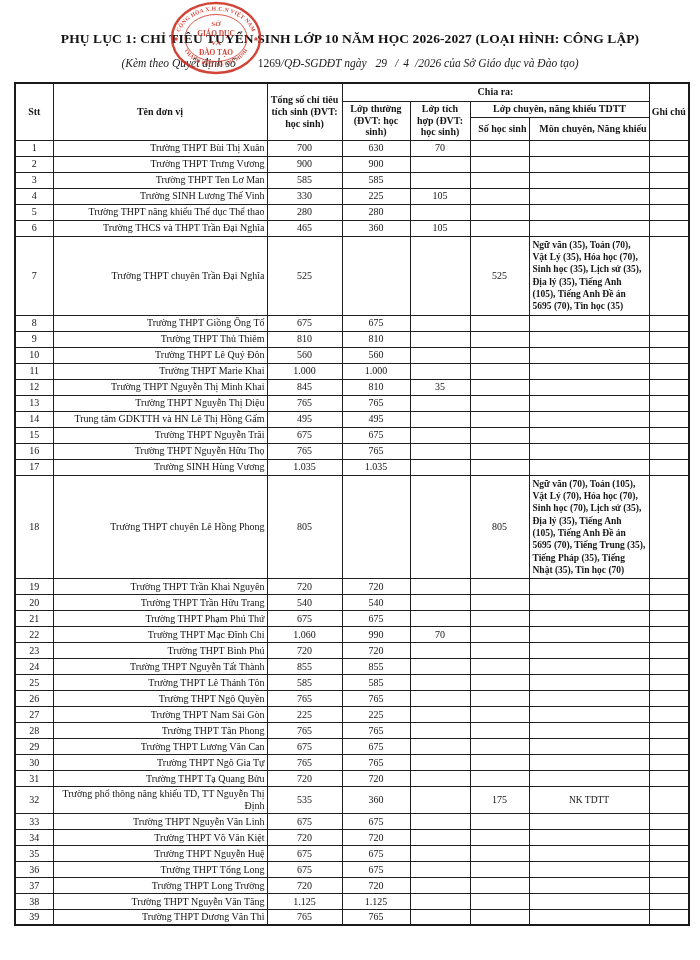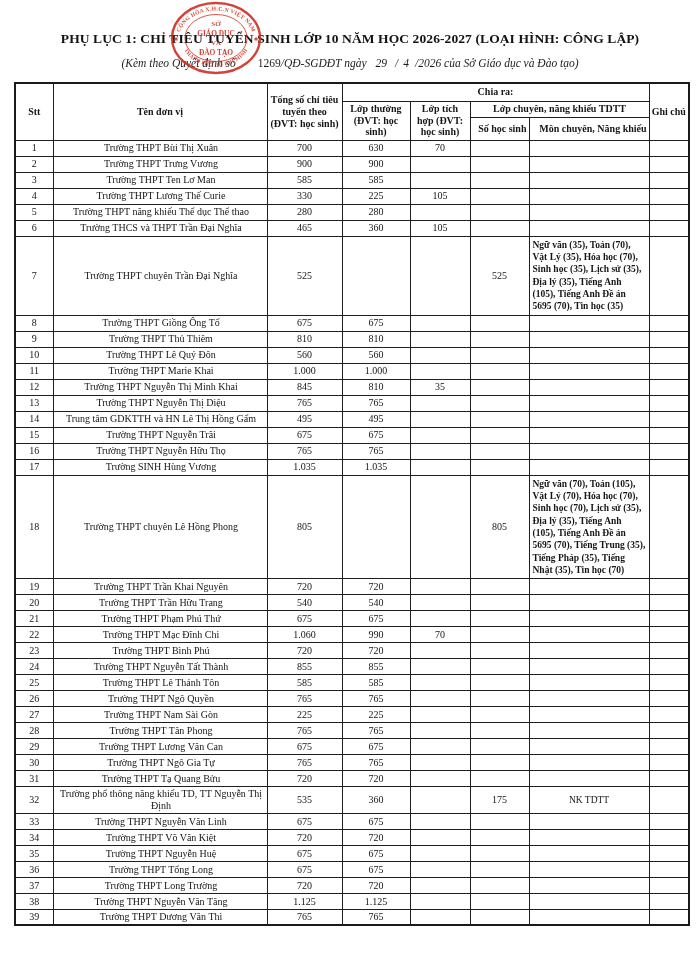--- a/index.html
+++ b/index.html
@@ -59,21 +59,21 @@
     line-height: 1.18;
     padding: 1px 2px;
     vertical-align: middle;
     overflow: hidden;
   }
   .quota-table th { font-weight: bold; text-align: center; }
   .quota-table tr.h1 th { height: 18px; }
   .quota-table tr.h2 th { height: 16px; }
   .quota-table tr.h3 th { height: 23px; text-align: right; }
   .quota-table td { height: 16px; text-align: center; }
-  .quota-table td.c-name { text-align: center; padding-left: 4px; }
+  .quota-table td.c-name { text-align: right; padding-left: 4px; }
   .quota-table td.c-subjects { font-size: 9.5px; line-height: 1.3; }
   .quota-table td.c-subjects.long { text-align: left; padding: 2px 2px 2px 3px; font-weight: bold; }
 </style>
 </head>
 <body>
 
 <div class="page">
 
   <div class="stamp">
     <svg viewBox="0 0 92 74" style="color: rgb(204, 42, 29);">
@@ -112,21 +112,21 @@
       <col style="width:68px">
       <col style="width:60px">
       <col style="width:59px">
       <col style="width:120px">
       <col style="width:40px">
     </colgroup>
     <thead>
       <tr class="h1">
         <th rowspan="3">Stt</th>
         <th rowspan="3">Tên đơn vị</th>
-        <th rowspan="3">Tổng số chỉ tiêu tuyển theo (ĐVT: học sinh)</th>
+        <th rowspan="3">Tổng số chỉ tiêu tích sinh (ĐVT: học sinh)</th>
         <th colspan="4">Chia ra:</th>
         <th rowspan="3">Ghi chú</th>
       </tr>
       <tr class="h2">
         <th rowspan="2">Lớp thường (ĐVT: học sinh)</th>
         <th rowspan="2">Lớp tích hợp (ĐVT: học sinh)</th>
         <th colspan="2">Lớp chuyên, năng khiếu TDTT</th>
       </tr>
       <tr class="h3">
         <th>Số học sinh</th>
@@ -159,21 +159,21 @@
     <td class="c-name">Trường THPT Ten Lơ Man</td>
     <td class="c-num">585</td>
     <td class="c-num">585</td>
     <td class="c-num"></td>
     <td class="c-num"></td>
     <td class="c-subjects"></td>
     <td class="c-note"></td>
   </tr>
         <tr>
     <td class="c-stt">4</td>
-    <td class="c-name">Trường THPT Lương Thế Curie</td>
+    <td class="c-name">Trường SINH Lương Thế Vinh</td>
     <td class="c-num">330</td>
     <td class="c-num">225</td>
     <td class="c-num">105</td>
     <td class="c-num"></td>
     <td class="c-subjects"></td>
     <td class="c-note"></td>
   </tr>
         <tr>
     <td class="c-stt">5</td>
     <td class="c-name">Trường THPT năng khiếu Thể dục Thể thao</td>

